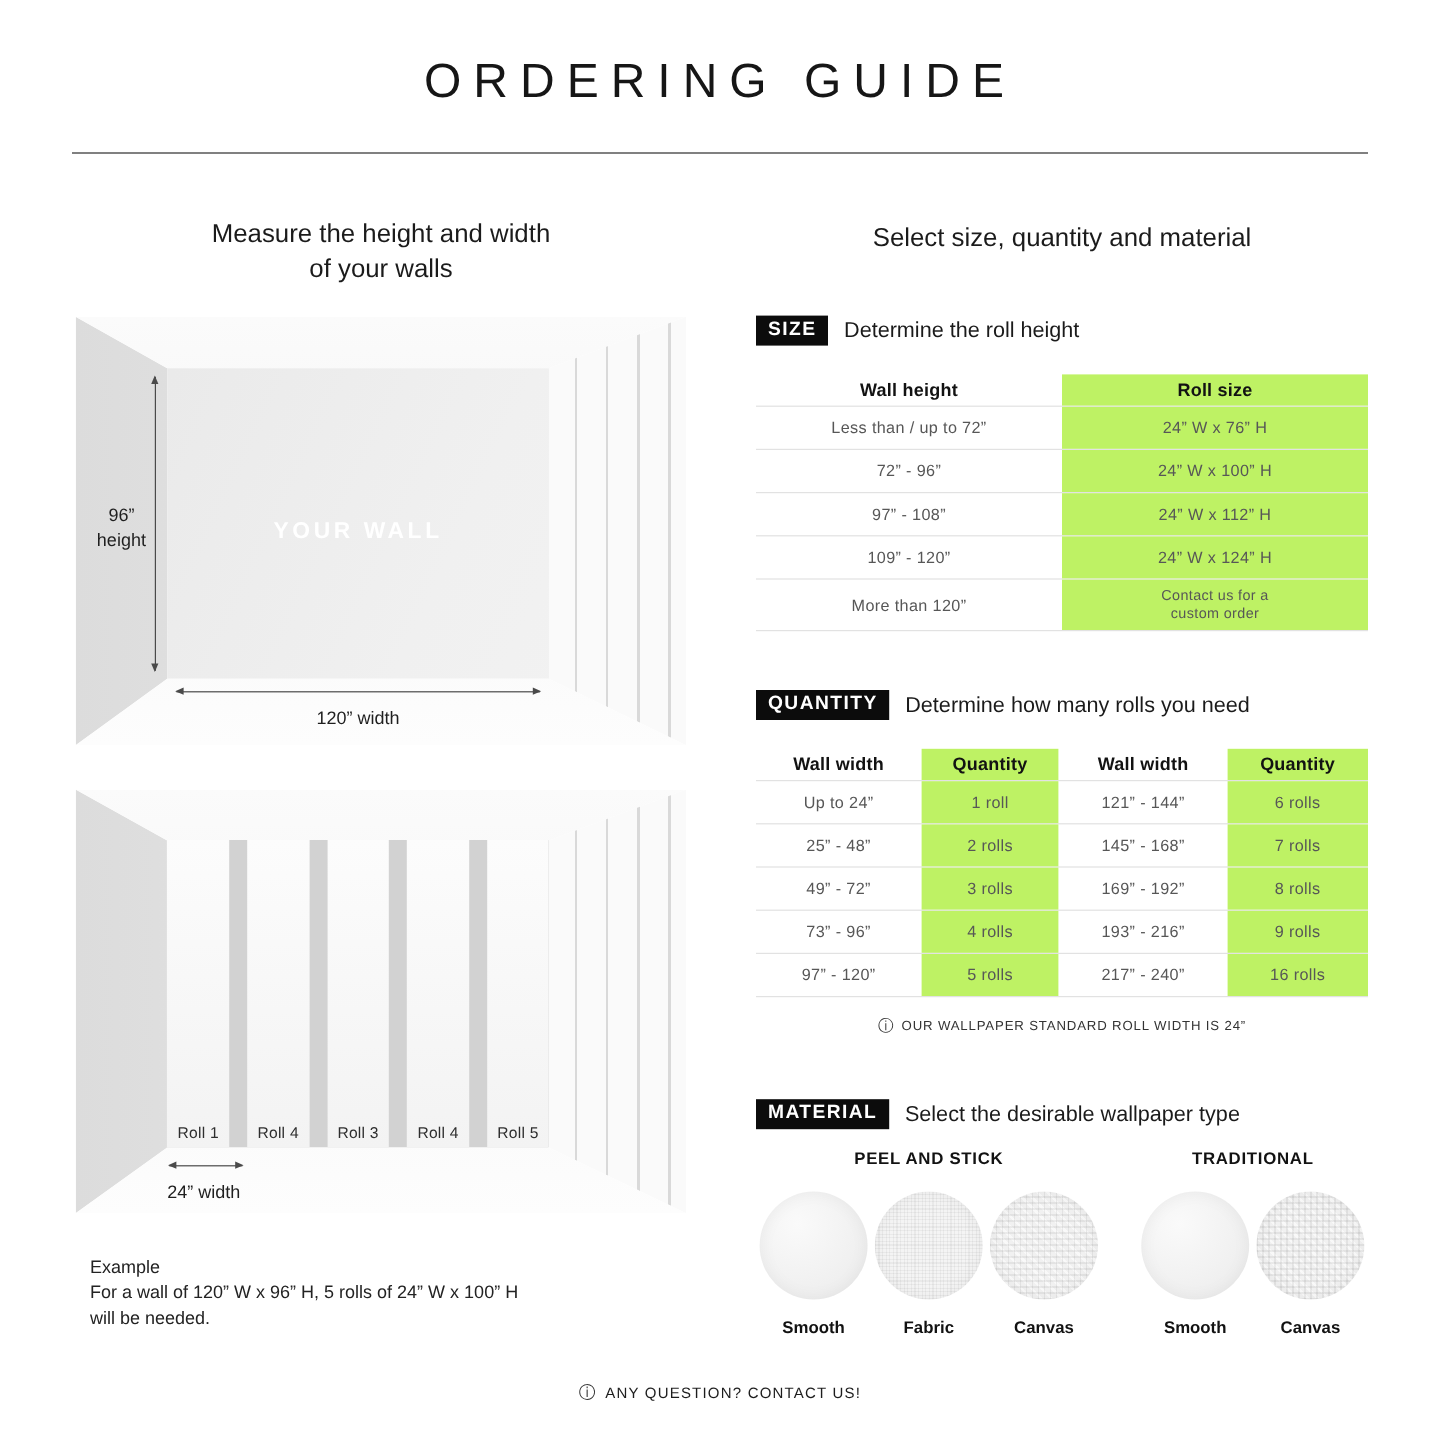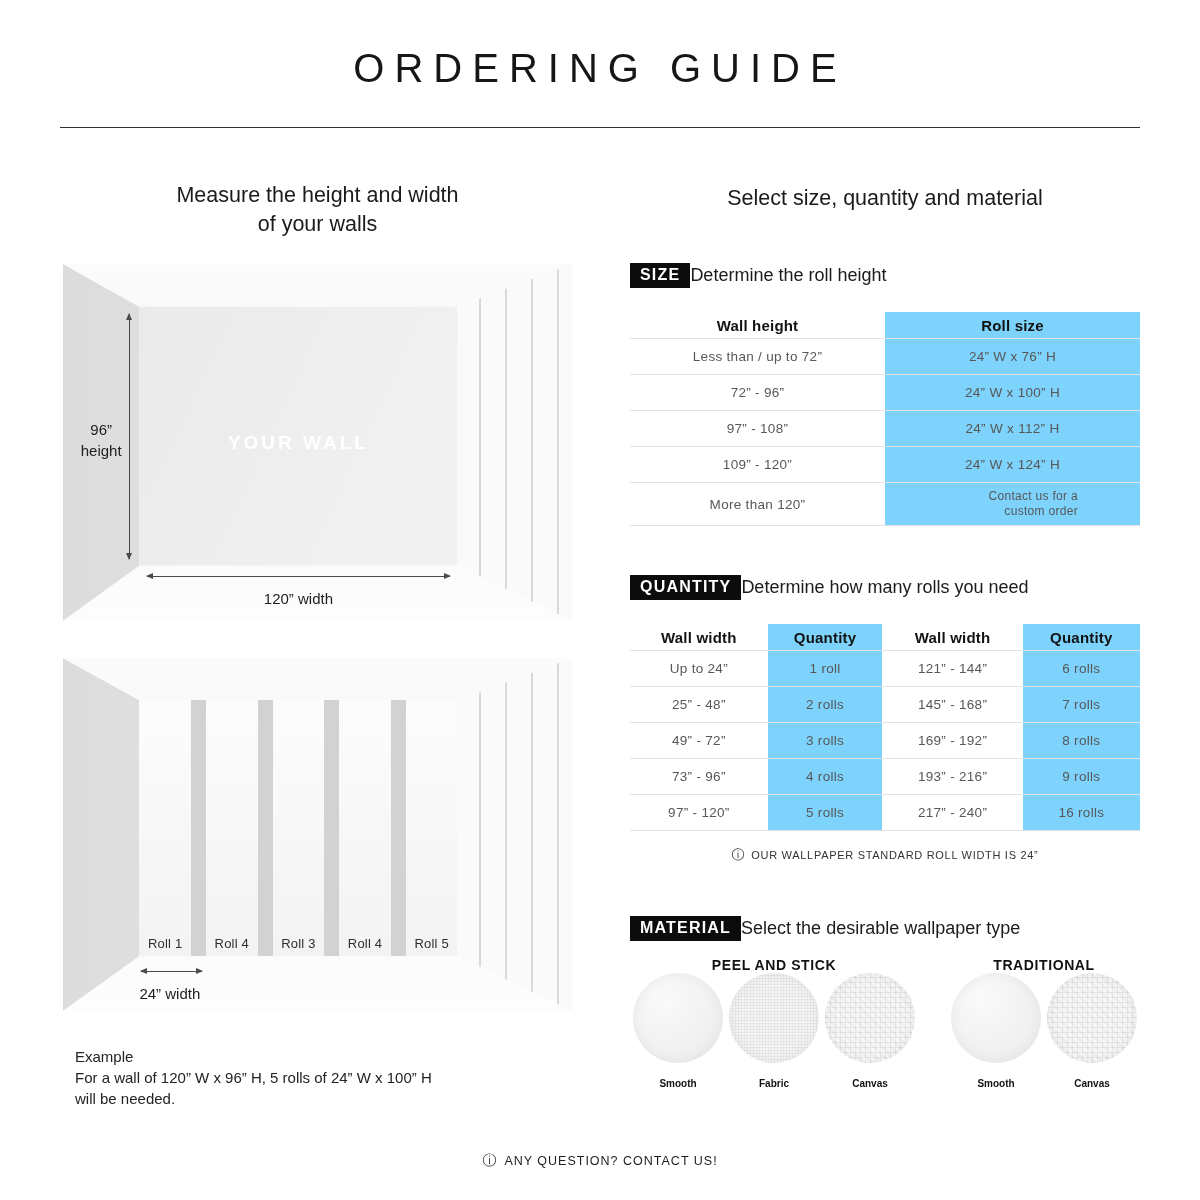--- a/index.html
+++ b/index.html
@@ -59,61 +59,61 @@
   .panels { position:absolute; left:15%; top:12%; width:62.5%; height:72.5%;
             display:flex; gap:15px; background:#d2d2d2; }
   .panel { flex:1; background:linear-gradient(180deg,#fcfcfc,#f3f3f3);
            display:flex; align-items:flex-end; justify-content:center; }
   .panel span { font-size:13px; color:#2e2e2e; padding-bottom:5px; letter-spacing:0.2px; }
 
   .example { position:absolute; left:75px; top:1046px; width:490px;
              font-size:15px; line-height:21px; color:#232323; }
 
   
-  .sec-head { position:absolute; left:630px; display:flex; align-items:center; }
+  .sec-head { position:absolute; left:630px; display:flex; align-items:center; gap:13px; }
   .size-head { top:263px; }
   .quantity-head { top:575px; }
   .material-head { top:916px; }
   .badge { background:#0c0c0c; color:#ffffff; font-size:16px; font-weight:700;
            letter-spacing:1.2px; padding:3px 10px 4px; }
   .sec-sub { font-size:18px; color:#1b1b1b; }
 
   .table { position:absolute; left:630px; width:510px; }
   .size-table { top:312px; }
   .quantity-table { top:624px; }
   .t-row { display:grid; border-bottom:1px solid #e2e2e2; }
   .size-table .t-row { grid-template-columns:50% 50%; }
   .quantity-table .t-row { grid-template-columns:27% 22.5% 27.5% 23%; }
   .cell { display:flex; align-items:center; justify-content:center; text-align:center;
           min-height:35px; font-size:13.5px; color:#575757; letter-spacing:0.3px; padding:2px 4px; }
   .t-head .cell { min-height:26px; font-size:15px; font-weight:700; color:#121212; letter-spacing:0.2px; }
-  .shade { background:#7dd3fc;text-align:right; }
+  .shade { background:#bef264; }
   .cell.small { font-size:12px; line-height:15px; padding:6px 62px; }
 
   .qnote { position:absolute; left:630px; top:846px; width:510px; display:flex;
            justify-content:center; align-items:center; gap:6px;
            font-size:11px; letter-spacing:0.7px; color:#333333; }
   .info { font-size:13px; color:#333333; }
 
   .materials { position:absolute; left:630px; top:957px; width:510px;
                display:flex; justify-content:space-between; }
   .mat-group { display:flex; flex-direction:column; align-items:center; }
-  .mat-title { font-size:14px; font-weight:700; letter-spacing:0.6px; color:#121212; }
+  .mat-title { font-size:14px; font-weight:700; letter-spacing:0.6px; color:#121212; margin-bottom:20px; }
   .swatch-row { display:flex; }
   .swatch { width:96px; display:flex; flex-direction:column; align-items:center; }
   .circle { width:90px; height:90px; border-radius:50%; box-shadow:inset 0 0 14px rgba(0,0,0,0.05); }
   .tex-smooth { background:radial-gradient(circle at 35% 30%, #fafafa, #efefef 70%, #e9e9e9); }
   .tex-fabric { background-color:#f4f4f4;
     background-image:repeating-linear-gradient(0deg, rgba(0,0,0,0.045) 0 1px, rgba(0,0,0,0) 1px 3px),
                      repeating-linear-gradient(90deg, rgba(0,0,0,0.045) 0 1px, rgba(0,0,0,0) 1px 3px); }
   .tex-canvas { background-color:#f1f1f1;
     background-image:repeating-linear-gradient(0deg, rgba(0,0,0,0.06) 0 1px, rgba(0,0,0,0) 1px 5px),
                      repeating-linear-gradient(90deg, rgba(0,0,0,0.06) 0 1px, rgba(0,0,0,0) 1px 5px),
                      repeating-linear-gradient(45deg, rgba(255,255,255,0.55) 0 2px, rgba(0,0,0,0) 2px 6px); }
-  .swatch-label { margin-top:15px; font-size:10px; font-weight:700; color:#121212; }
+  .swatch-label { margin-top:15px; font-size:14px; font-weight:700; color:#121212; }
 
   .footer { position:absolute; left:0; top:1152px; width:100%; display:flex;
             justify-content:center; align-items:center; gap:7px;
             font-size:12.5px; letter-spacing:1px; color:#1d1d1d; }
   .footer .info { font-size:14px; }
 </style>
 </head>
 <body>
 
 <div class="canvas">

